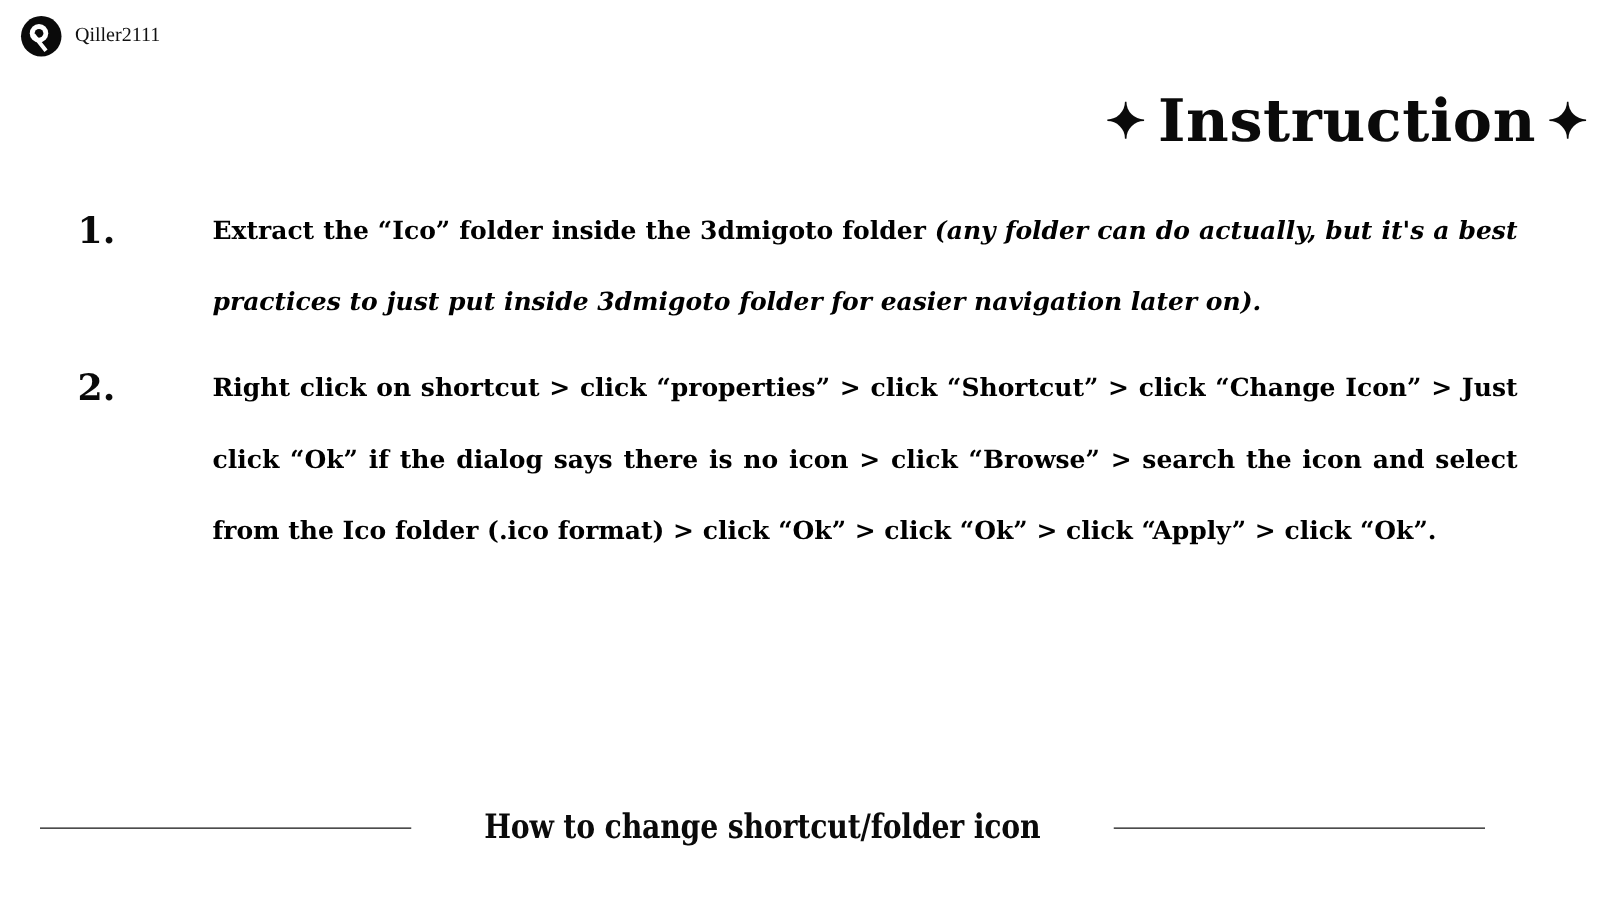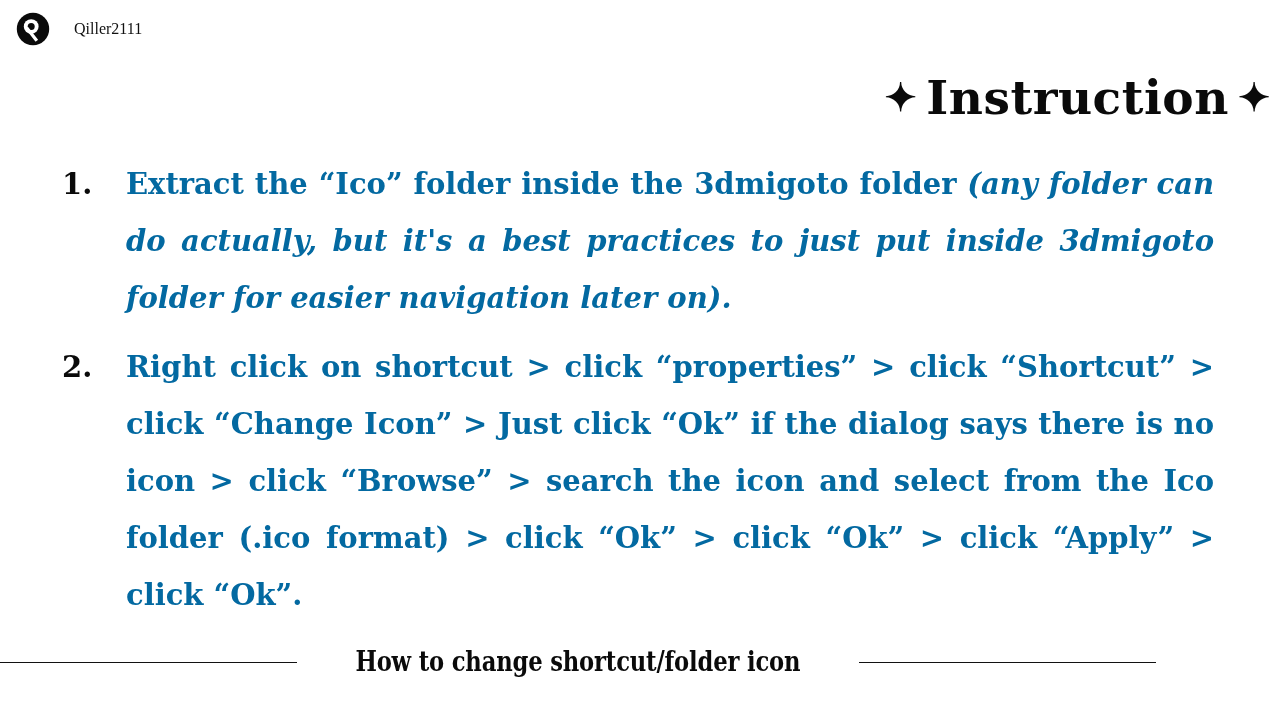--- a/index.html
+++ b/index.html
@@ -16,21 +16,21 @@
     position: relative;
   }
 
   
   #brand {
     position: absolute;
     top: 12px;
     left: 16px;
     display: flex;
     align-items: center;
-    gap: 24px;
+    gap: 10px;
   }
   #brand-mark {
     width: 34px;
     height: 34px;
     display: block;
   }
 
   
   #title {
     position: absolute;
@@ -70,43 +70,45 @@
     font-family: "DejaVu Serif", "Liberation Serif", serif;
     font-weight: bold;
     font-size: 29px;
     line-height: 57px;
     color: #0a0a0a;
   }
   .step-body {
     flex: 1 1 auto;
     font-family: "DejaVu Serif", "Liberation Serif", serif;
     font-weight: bold;
-    font-size: 29px;
+    font-size: 20px;
     line-height: 57px;
-    color: #0369a1;
+    color: #000000;
     text-align: justify;
     text-justify: inter-word;
     hyphens: none;
+    margin-left: 44px;
   }
   .step-body > span {
     display: inline;
   }
   .step-body .em {
     font-style: italic;
   }
 
   
   #footer {
     position: absolute;
     left: 0;
     top: 641px;
     width: 1156px;
     display: flex;
     align-items: center;
     gap: 16px;
+    padding-left: 32px;
   }
   #footer .rule {
     flex: 1 1 auto;
     height: 0;
     border-top: 1.6px solid #121212;
   }
   #footer-text {
     flex: 0 0 auto;
     font-family: "DejaVu Serif", "Liberation Serif", serif;
     font-weight: bold;

